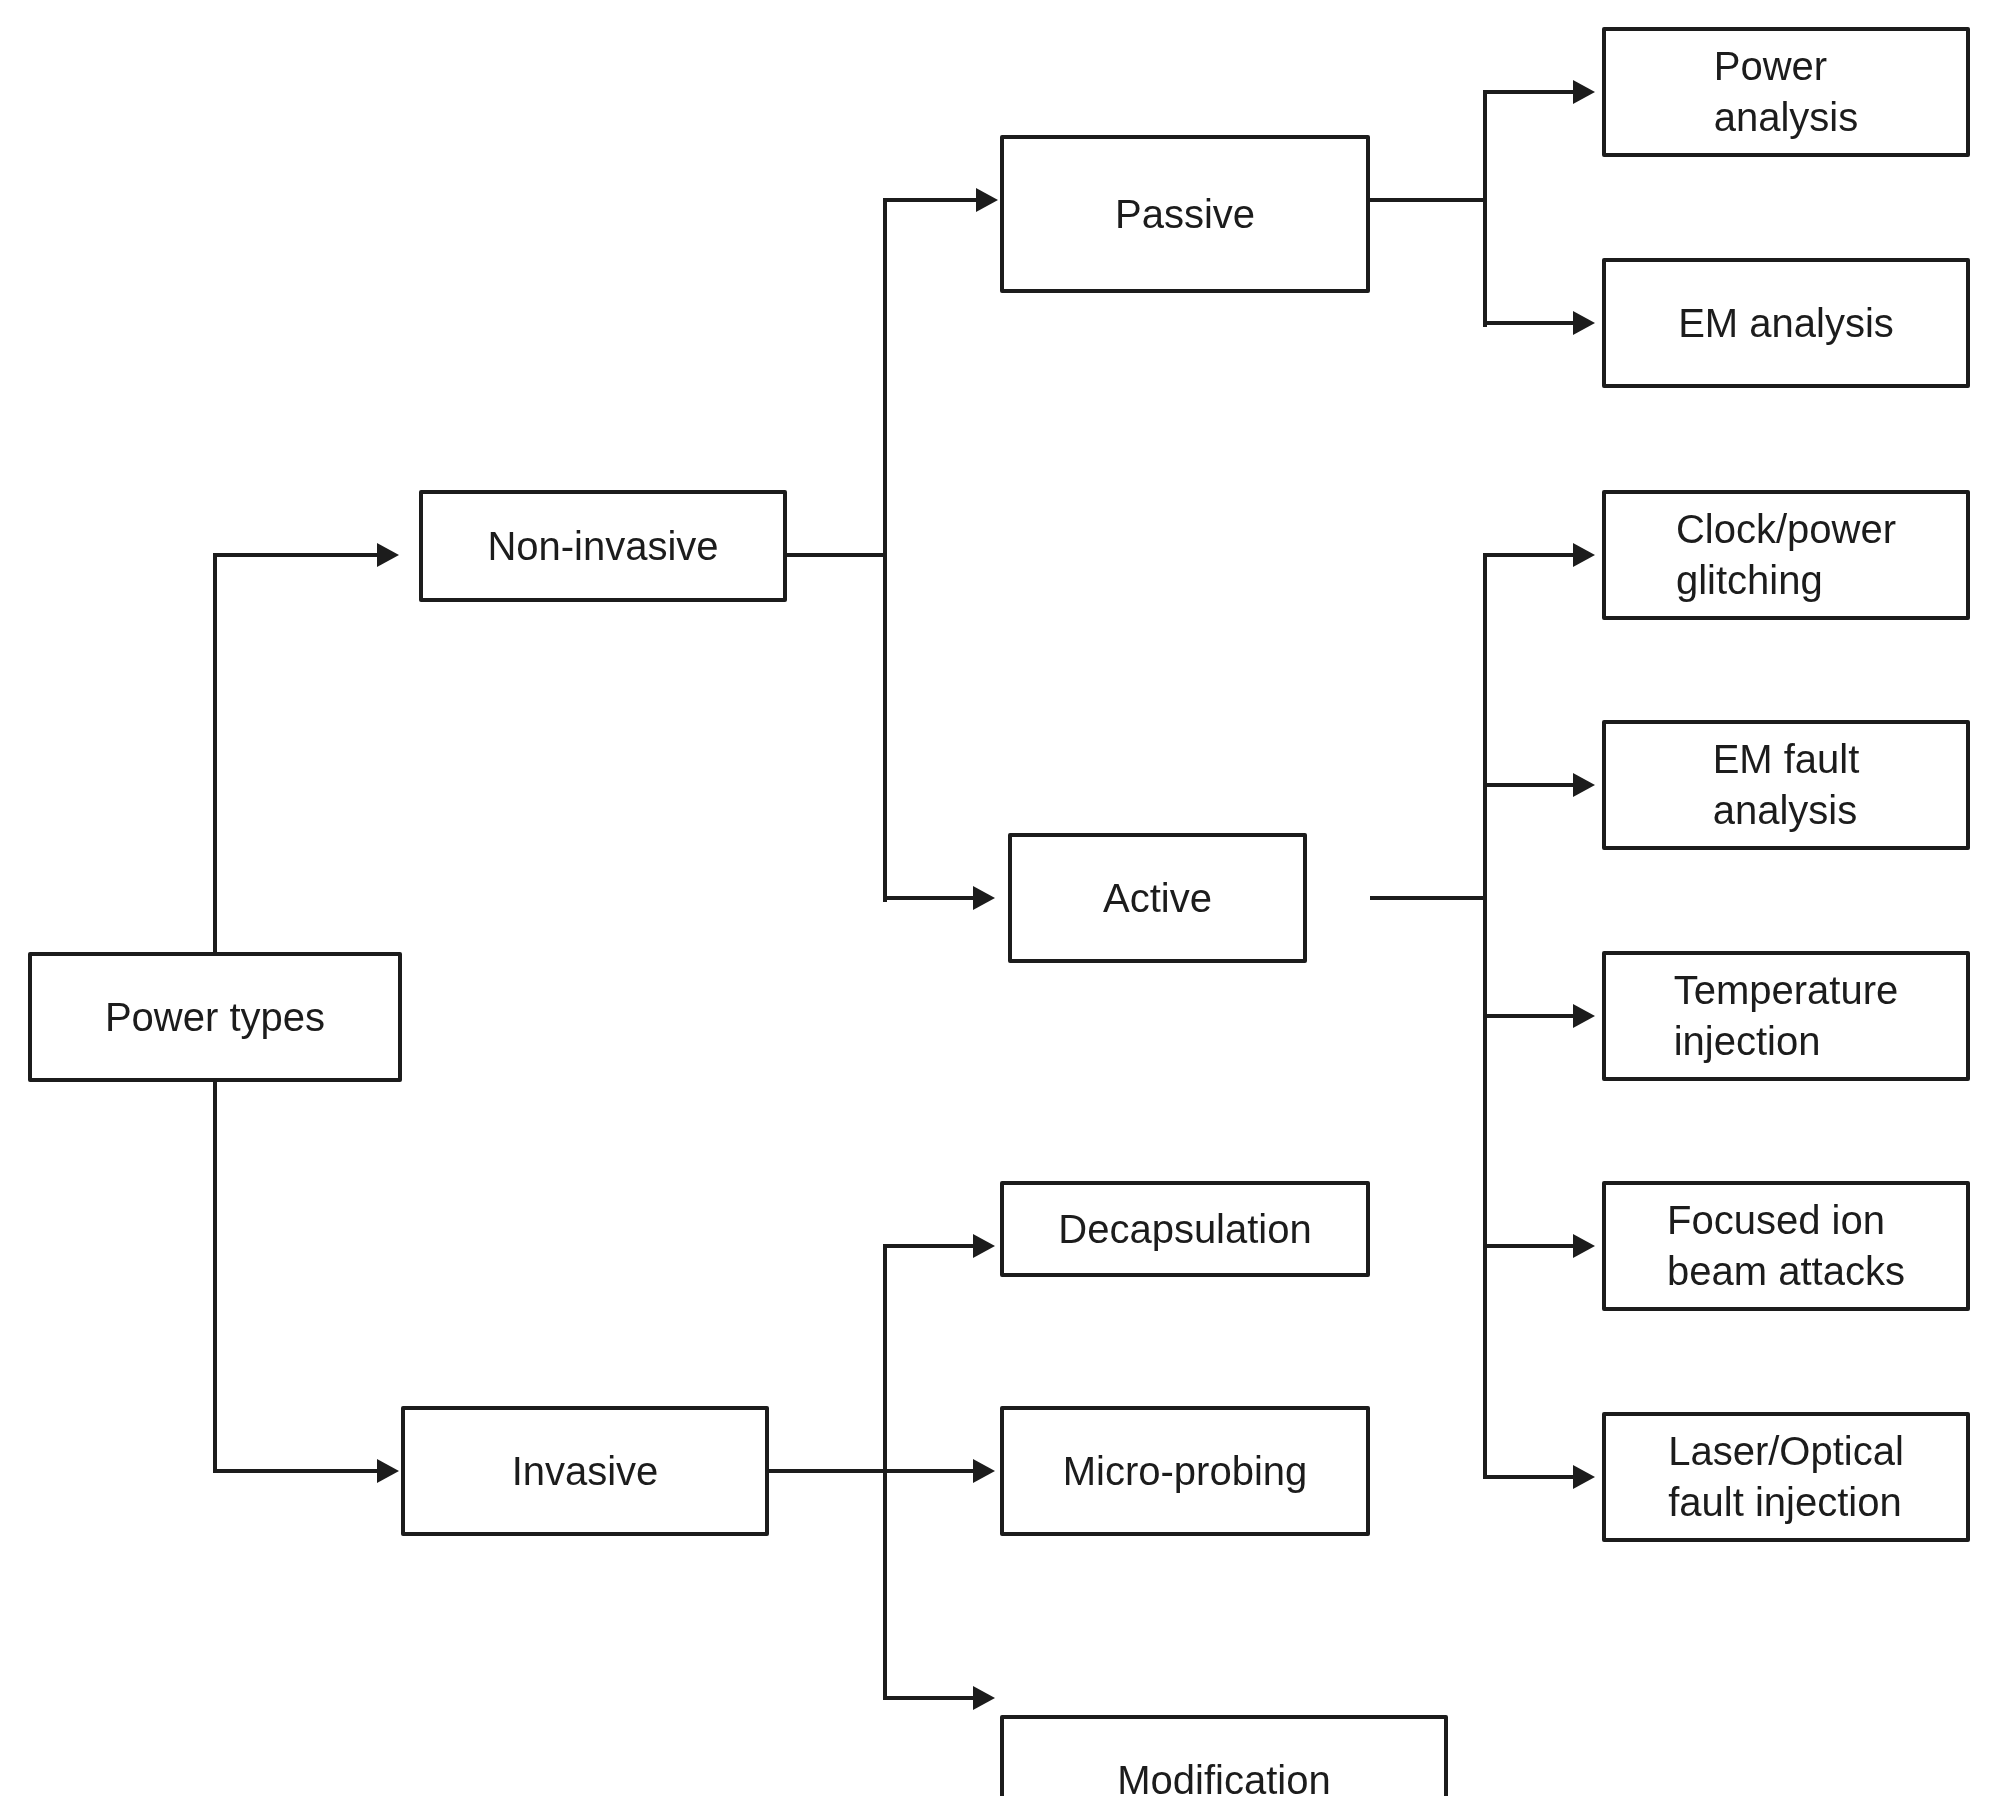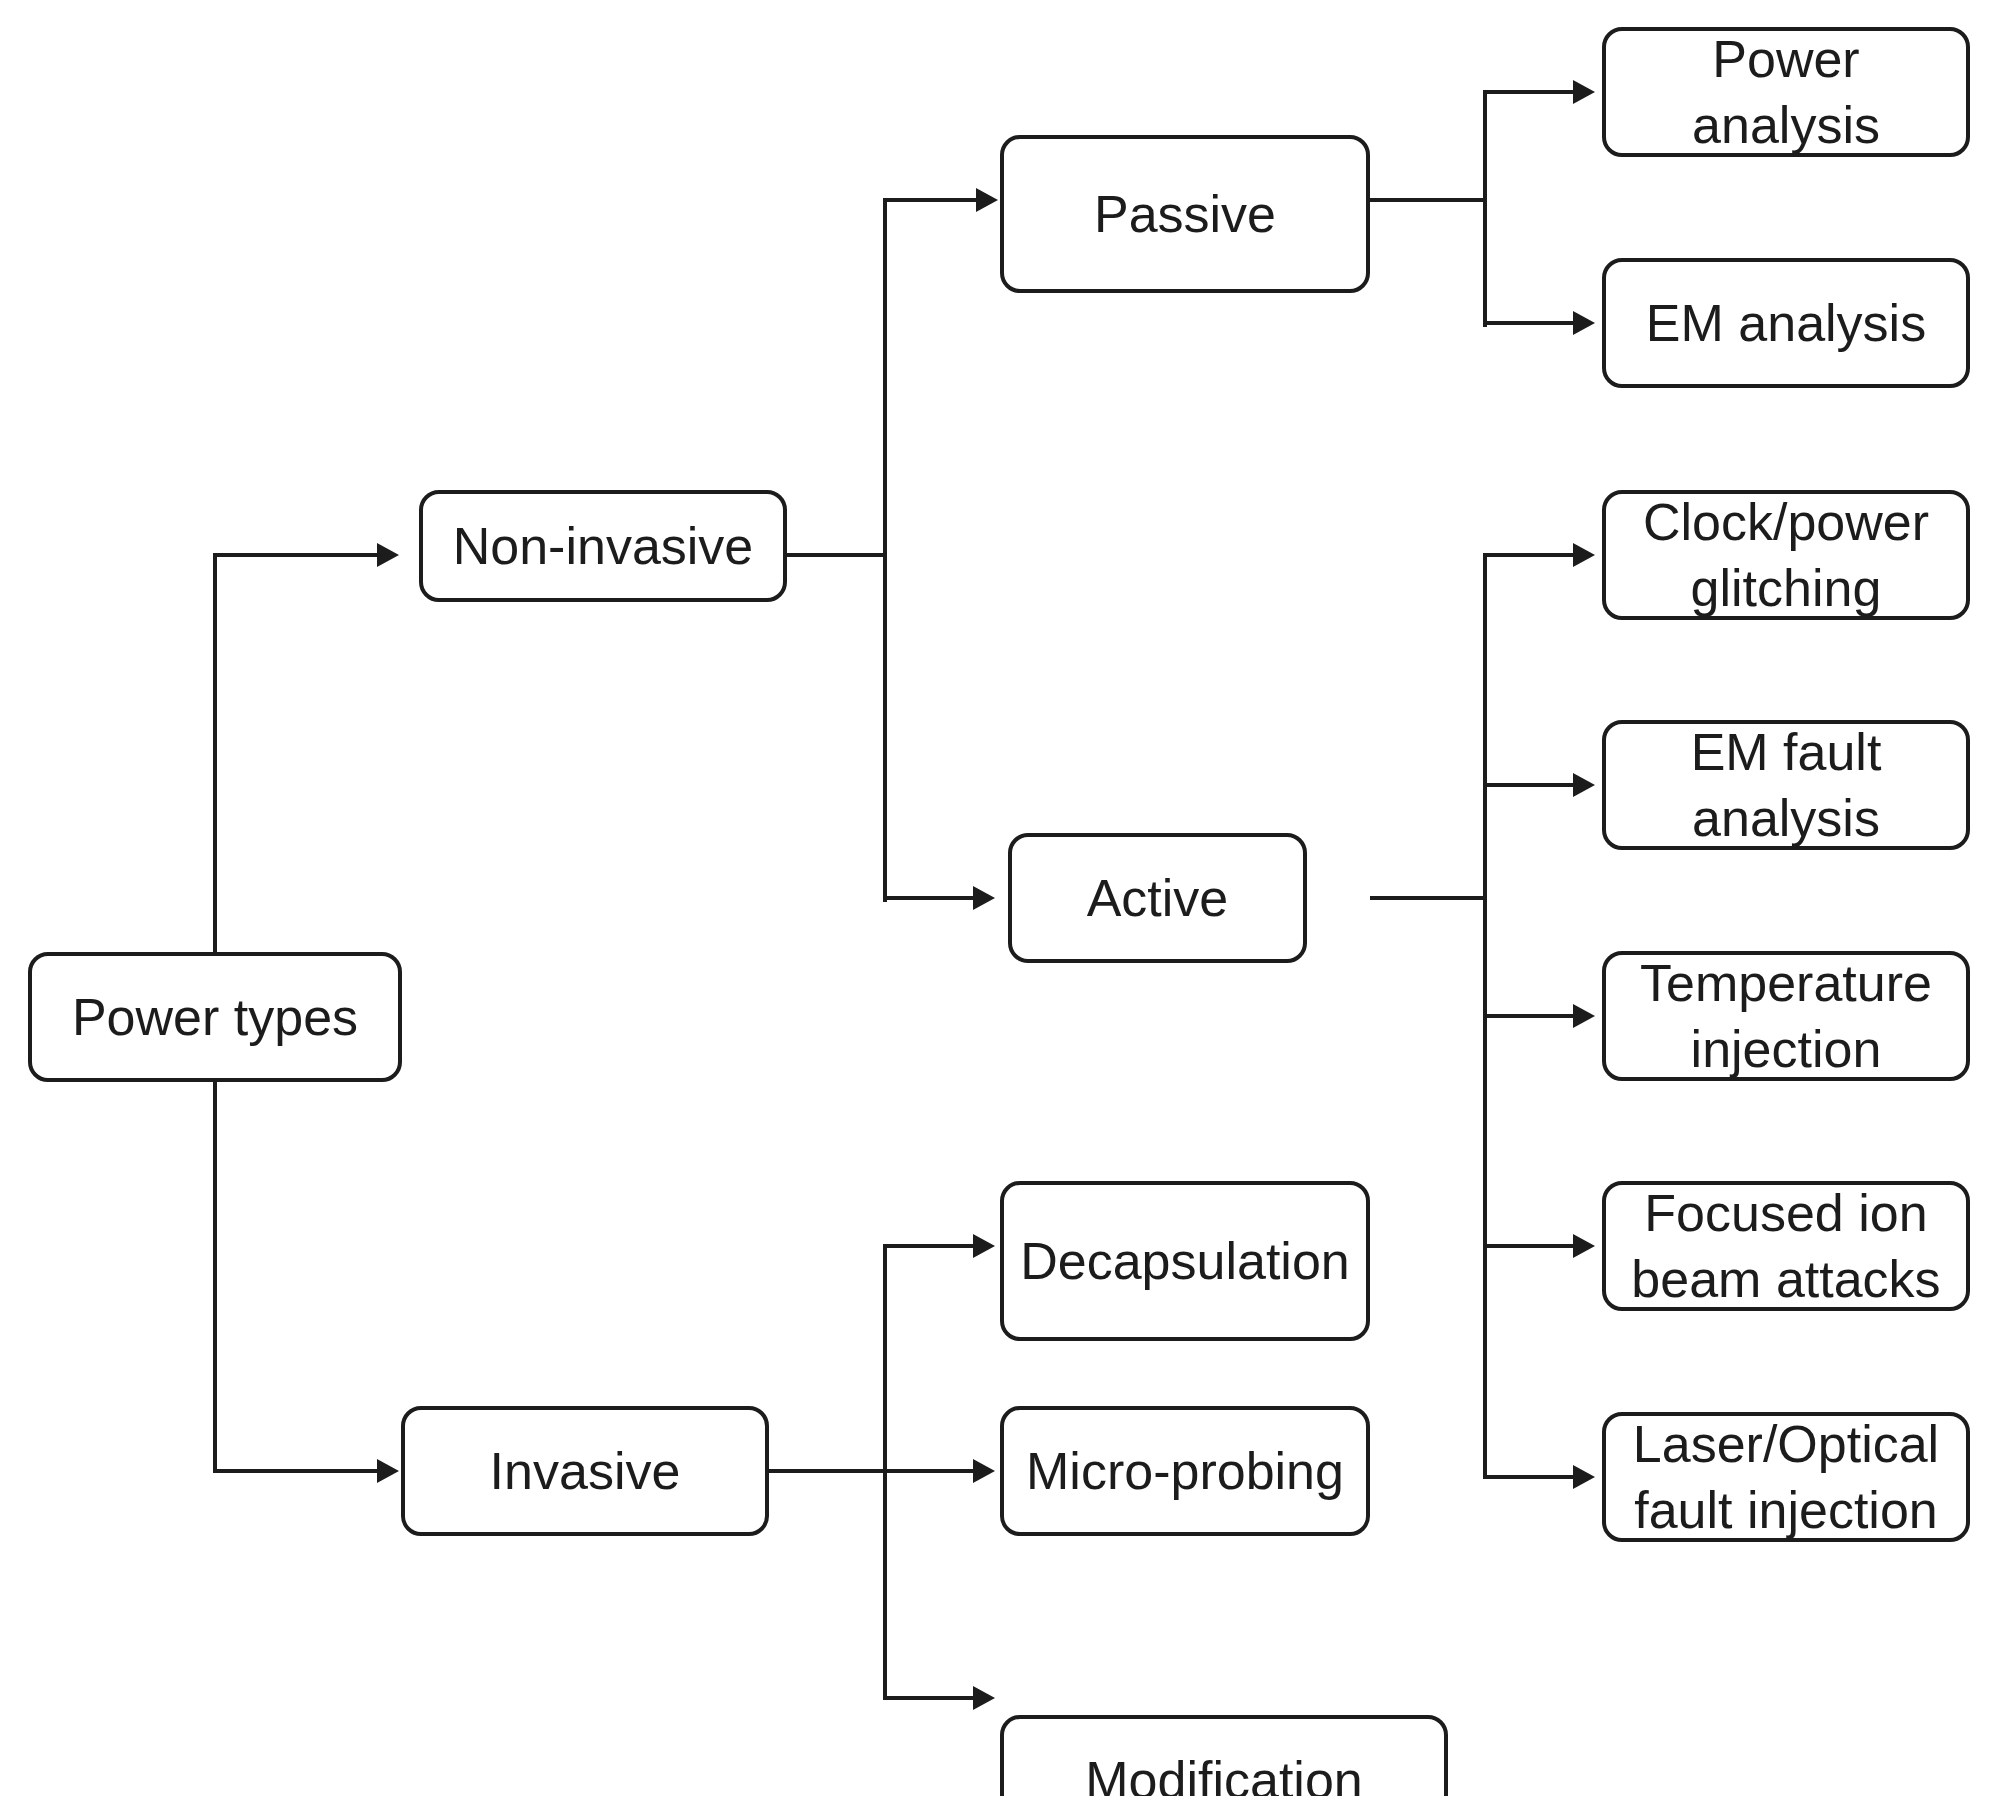--- a/index.html
+++ b/index.html
@@ -16,26 +16,25 @@
     height:1796px;
     background:var(--bg);
     font-family:"Liberation Sans","DejaVu Sans",sans-serif;
     overflow:hidden;
   }
   .node{
     position:absolute;
     box-sizing:border-box;
     background:var(--box-fill);
     border:4px solid var(--box-border);
-    border-radius:20px;
+    border-radius:2px;
     display:flex;
     align-items:center;
     justify-content:center;
-    text-align:center;
-    font-size:52px;
+    font-size:40px;
     line-height:1.27;
     color:var(--text);
     white-space:pre-line;
   }
   .line{
     position:absolute;
     background:var(--line);
   }
   .arrow{
     position:absolute;
@@ -92,21 +91,21 @@
   <div class="arrow" style="left:1573px;top:1465px"></div>
   <div class="arrow" style="left:973px;top:1234px"></div>
   <div class="arrow" style="left:973px;top:1459px"></div>
   <div class="arrow" style="left:973px;top:1686px"></div>
 
   <div class="node" style="left:28px;top:952px;width:374px;height:130px">Power types</div>
   <div class="node" style="left:419px;top:490px;width:368px;height:112px">Non-invasive</div>
   <div class="node" style="left:401px;top:1406px;width:368px;height:130px">Invasive</div>
   <div class="node" style="left:1000px;top:135px;width:370px;height:158px">Passive</div>
   <div class="node" style="left:1008px;top:833px;width:299px;height:130px">Active</div>
-  <div class="node" style="left:1000px;top:1181px;width:370px;height:160px">Decapsulation</div>
+  <div class="node" style="left:1000px;top:1181px;width:370px;height:96px">Decapsulation</div>
   <div class="node" style="left:1000px;top:1406px;width:370px;height:130px">Micro-probing</div>
   <div class="node" style="left:1000px;top:1715px;width:448px;height:130px">Modification</div>
   <div class="node" style="left:1602px;top:27px;width:368px;height:130px">Power
 analysis</div>
   <div class="node" style="left:1602px;top:258px;width:368px;height:130px">EM analysis</div>
   <div class="node" style="left:1602px;top:490px;width:368px;height:130px">Clock/power
 glitching</div>
   <div class="node" style="left:1602px;top:720px;width:368px;height:130px">EM fault
 analysis</div>
   <div class="node" style="left:1602px;top:951px;width:368px;height:130px">Temperature

